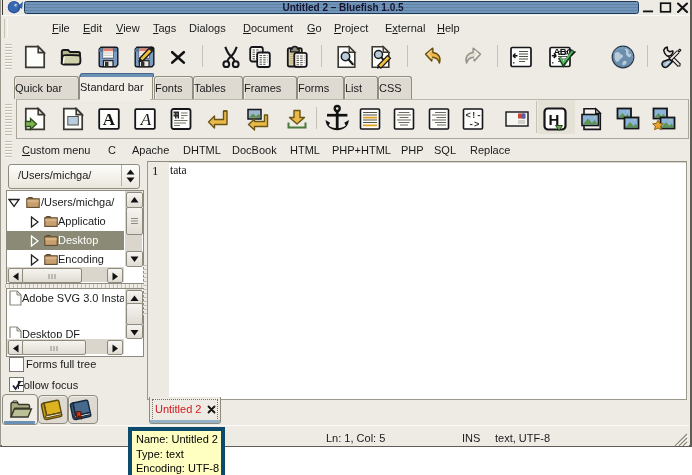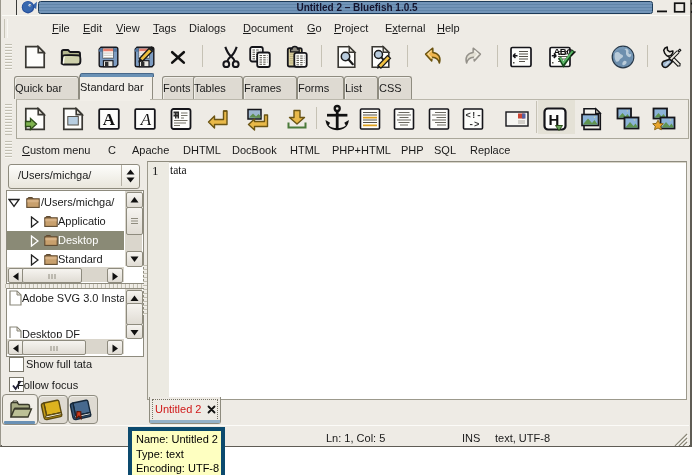--- a/index.html
+++ b/index.html
@@ -1,21 +1,21 @@
 <!DOCTYPE html>
 <html><head>
 <meta charset="utf-8">
 <style>
 html,body{margin:0;padding:0;}
 body{width:692px;height:475px;background:#ffffff;font-family:"Liberation Sans",sans-serif;overflow:hidden;position:relative;}
 #scr{position:absolute;left:0;top:0;width:692px;height:475px;}
 .win{position:absolute;left:0;top:0;width:689px;height:445px;background:#eeebe5;border-left:1px solid #9a978c;border-right:2px solid #5f5c55;border-bottom:2px solid #5f5c55;}
 .abs{position:absolute;}
 
-.titlebar{position:absolute;left:16px;top:0;width:659px;height:15px;background:#eeebe5;}
+.titlebar{position:absolute;left:2px;top:0;width:659px;height:15px;background:#eeebe5;}
 .tstripe{position:absolute;left:21px;top:1px;width:613px;height:11px;border:1px solid #1c3a58;border-radius:2.5px;
  background:repeating-linear-gradient(180deg,#7395b9 0px 2px,#6185a9 2px 3px);
  text-align:center;font-size:10px;font-weight:bold;color:#14142e;line-height:12px;padding-left:23px;width:590px;}
 .wbtn{position:absolute;top:0;height:15px;color:#111;}
 
 .menubar{position:absolute;left:1px;top:15px;width:688px;height:25px;background:#eeebe5;border-top:1px solid #fafaf5;}
 .mi{position:absolute;top:6px;font-size:11px;color:#1a1a1a;padding-left:39px;}
 .mi u{text-decoration:underline;}
 
 .tb1{position:absolute;left:1px;top:40px;width:688px;height:35px;}
@@ -259,21 +259,21 @@
       <path d="M9.8 14.2l2.5 2.5-4.4 4.6c-1.4 1.5-4 1.6-5.2-.2-1-1.5-.7-3.4.5-4.6z" fill="#9db6cf" stroke="#111" stroke-width="1.5"></path>
       <path d="M8.8 16.6l-3.6 3.6" stroke="#cddbe8" stroke-width="1.5"></path>
           </svg>
         </span>
   </div>
 
   <div class="tabrow">
     <div class="tab" style="left:13px;width:63px;line-height:22px;">Quick bar</div>
     <div class="tab act" style="left:78px;width:72px;line-height:25px;">Standard bar</div>
     <div class="tabline"></div>
-    <div class="tab" style="left:153px;width:37px;line-height:22px;margin-left:8px;">Fonts</div>
+    <div class="tab" style="left:153px;width:37px;line-height:22px;">Fonts</div>
     <div class="tab" style="left:192px;width:48px;line-height:22px;">Tables</div>
     <div class="tab" style="left:242px;width:52px;line-height:22px;">Frames</div>
     <div class="tab" style="left:296px;width:45px;line-height:22px;">Forms</div>
     <div class="tab" style="left:343px;width:32px;line-height:22px;">List</div>
     <div class="tab" style="left:377px;width:32px;line-height:22px;">CSS</div>
   </div>
   <div class="page2"></div>
   <div class="acttabcover abs" style="left:79px;top:99px;width:70px;height:2px;background:#f1eee8;"></div>
 
   <div class="tb2">
@@ -489,21 +489,21 @@
         </div>
         <div class="treerow" style="top:59px;width:117px">
           <svg class="abs" style="left:23px;top:4px" width="9" height="12" viewBox="0 0 9 12">
                 <path d="M1.5 1L8 6L1.5 11z" fill="#fff" stroke="#222" stroke-width="1.3"></path>
               </svg>
           <svg class="abs" style="left:37px;top:3px" width="14" height="12" viewBox="0 0 14 12">
                 <path d="M1 3.5l1.3-2h4l1.2 2z" fill="#a5825a" stroke="#5f4a30" stroke-width="1"></path>
                 <rect x="0.8" y="2.8" width="12.4" height="8.6" fill="#c8a06d" stroke="#5f4a30" stroke-width="1.1"></rect>
                 <rect x="1.4" y="3.9" width="11.2" height="2.4" fill="#d7b286"></rect>
               </svg>
-          <span class="abs" style="left:51px;top:3px">Standard</span>
+          <span class="abs" style="left:51px;top:3px">Encoding</span>
         </div>
       </div>
 
       <div class="sbv" style="left:118px;top:0;width:17px;height:75px"></div>
       <div class="sbtn" style="left:119px;top:1px;width:15px;height:14px"><svg width="15" height="14" viewBox="0 0 15 14">
               <path d="M7.5 4L11.5 9.5H3.5z" fill="#111"></path>
             </svg></div>
       <div class="sbtn" style="left:119px;top:16px;width:15px;height:26px"><svg width="15" height="26" viewBox="0 0 15 26">
               <g stroke="#8e8b7e" stroke-width="1">
                 <path d="M4 10.5h7M4 13h7M4 15.5h7"></path>
@@ -560,21 +560,21 @@
       <div class="sbtn" style="left:15px;top:51px;width:62px;height:13px"><svg width="62" height="13" viewBox="0 0 62 13">
               <g stroke="#8e8b7e" stroke-width="1">
                 <path d="M28 4v5M31 4v5M34 4v5"></path>
               </g>
             </svg></div>
       <div class="sbtn" style="left:100px;top:51px;width:14px;height:13px"><svg width="14" height="13" viewBox="0 0 14 13">
               <path d="M10 6.5L4.5 2.5v8z" fill="#111"></path>
             </svg></div>
     </div>
     <div class="chk" style="left:7px;top:196px"></div>
-    <span class="cklbl" style="left:24px;top:197px">Show full tata</span>
+    <span class="cklbl" style="left:24px;top:197px">Forms full tree</span>
     <div class="chk" style="left:7px;top:216px"><svg width="13" height="13" viewBox="0 0 13 13">
             <path d="M3 6.5l2.6 3.4L10.5 2" fill="none" stroke="#222238" stroke-width="1.8"></path>
           </svg></div>
     <span class="cklbl" style="left:15px;top:218px">Follow focus</span>
 
     <div class="abs" style="left:0px;top:233px;width:34px;height:29px;background:#f1eee8;border:1px solid #8f8c80;border-radius:4px 4px 3px 3px;"></div>
     <div class="abs" style="left:36px;top:234px;width:28px;height:27px;background:#dedad2;border:1px solid #8f8c80;border-radius:4px;box-shadow:inset 1px 1px 0 #f0eee8;"></div>
     <div class="abs" style="left:66px;top:234px;width:28px;height:27px;background:#dedad2;border:1px solid #8f8c80;border-radius:4px;box-shadow:inset 1px 1px 0 #f0eee8;"></div>
     <div class="abs" style="left:2px;top:260px;width:31px;height:3px;background:#6a91b5;border-radius:1px;"></div>
     <svg class="abs" style="left:7px;top:237px" width="24" height="22" viewBox="0 0 24 22">

